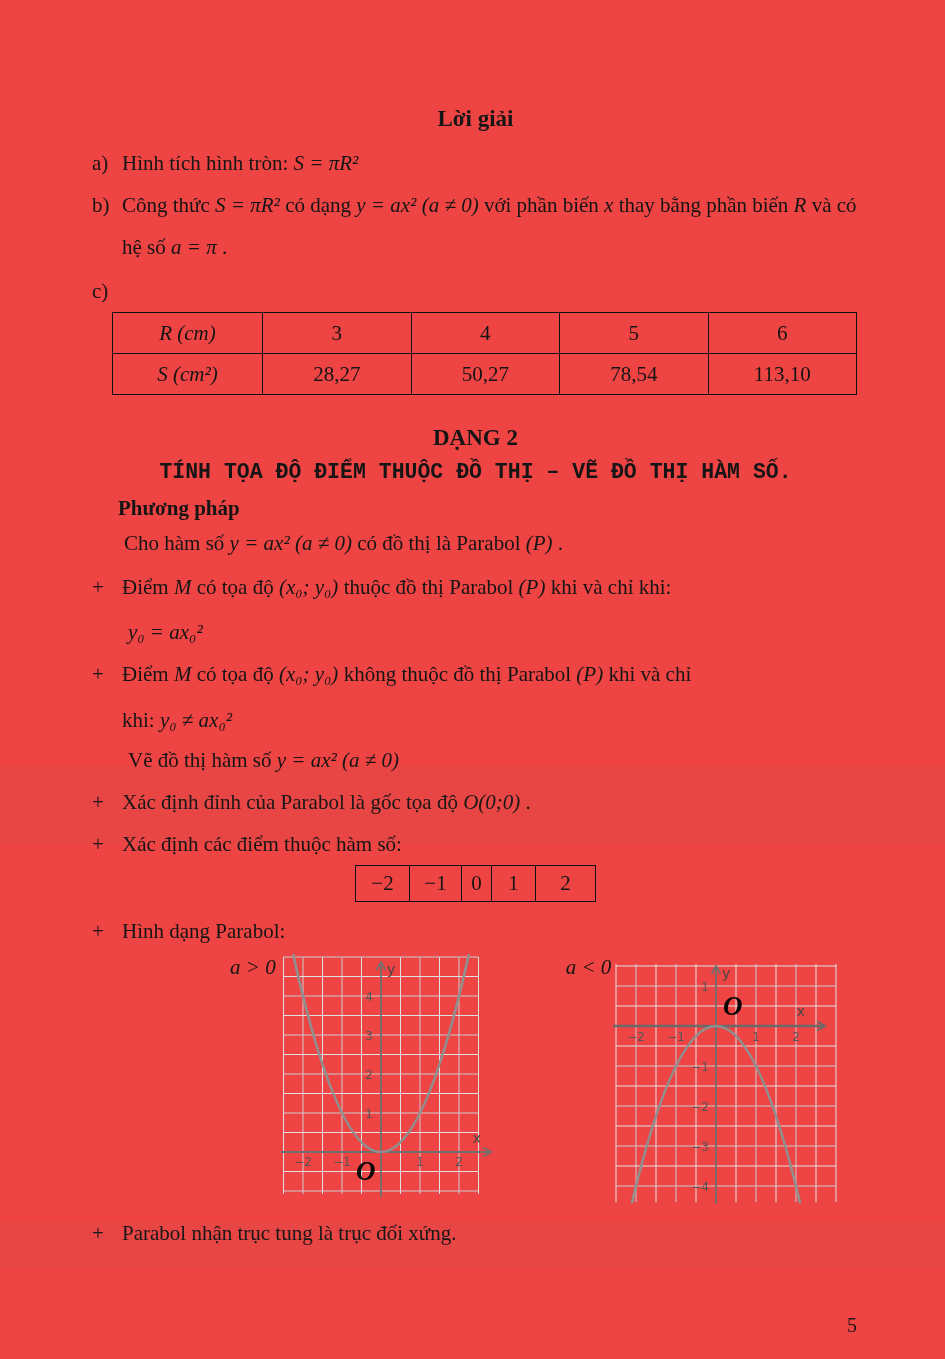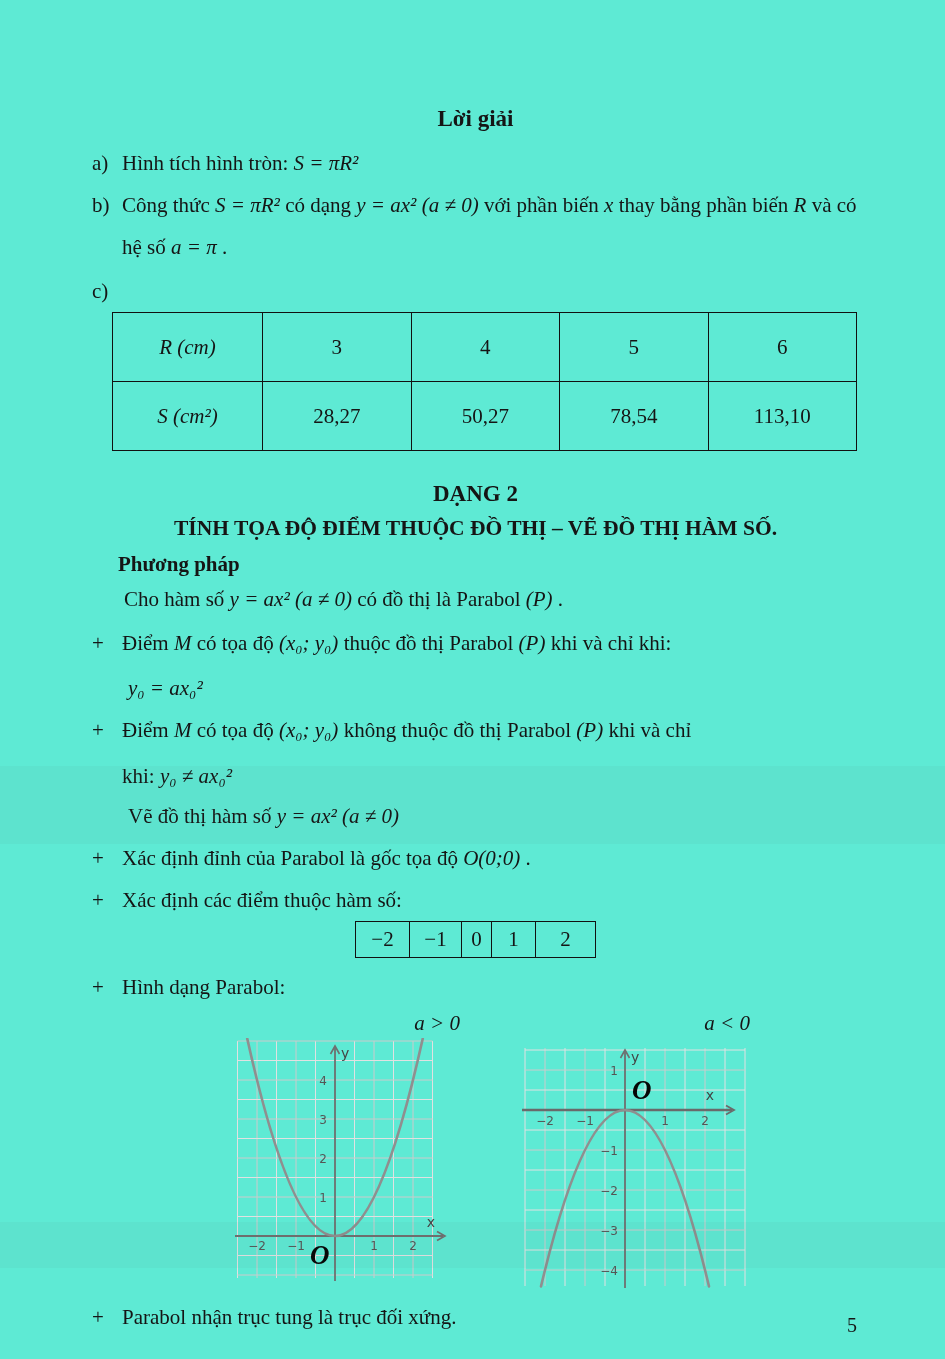--- a/index.html
+++ b/index.html
@@ -1,69 +1,69 @@
 <!DOCTYPE html>
 <html><head>
 <meta charset="utf-8">
 <style>
   html,body { margin:0; padding:0; background:#ffffff; }
   .page {
     position:relative;
     width:945px; height:1359px;
-    background:#5eead4;
+    background:#ef4444;
     font-family:"Liberation Serif","DejaVu Serif",serif;
     color:#151515;
     overflow:hidden;
   }
   .content { padding:104px 86px 0 92px; font-size:21px; }
 
   .band { position:absolute; left:0; width:945px; background:rgba(90,90,90,0.045); pointer-events:none; }
   .band-1 { top:766px; height:78px; }
   .band-2 { top:1222px; height:46px; }
 
   .center-title { text-align:center; font-weight:bold; font-size:23px; line-height:30px; }
-  .subtitle { text-align:center; font-weight:bold; font-size:21.5px; line-height:28px; margin-top:5px; }
+  .subtitle { text-align:center; font-weight:bold; font-size:21.5px; line-height:28px; margin-top:5px;font-family:Liberation Mono, monospace; }
 
   .math { font-style:italic; }
 
   .item { display:flex; align-items:flex-start; }
   .item-label { width:30px; flex:none; }
   .line { line-height:30px; }
   .tall-lines { line-height:42px; }
 
   .sol-a { margin-top:14px; }
   .sol-b { margin-top:6px; }
   .sol-c { margin-top:8px; }
 
   table { border-collapse:collapse; }
   .area-table { margin:6px 0 0 20px; width:745px; table-layout:fixed; }
   .area-table td {
     border:1.6px solid #111; text-align:center; height:40px;
-    font-size:21px; padding:14px 4px;
+    font-size:21px; padding:0 4px;
   }
   .area-table col.c0 { width:150px; }
 
   .dang2-title { margin-top:28px; }
   .method-label { font-weight:bold; line-height:28px; margin:8px 0 0 26px; }
   .intro { margin:6px 0 0 32px; }
 
   .bullet { margin-top:12px; }
   .bullet-1 { margin-top:14px; }
   .formula-line { margin:15px 0 0 36px; }
   .sub-line { margin:16px 0 0 30px; }
   .draw-line { margin:10px 0 0 36px; }
 
   .points-table { margin:6px auto 0 auto; table-layout:fixed; }
   .points-table td {
     border:1.5px solid #111; text-align:center; height:35px;
     font-size:21px; padding:0 2px;
   }
 
   .figures { display:flex; align-items:flex-start; margin-top:8px; }
-  .figure { display:flex; flex-direction:column; align-items:flex-end; }
+  .figure { display:flex; flex-direction:row; align-items:flex-start; }
   .figure-left { margin-left:138px; }
   .figure-right { margin-left:60px; }
   .figure-caption { font-size:21px; line-height:26px; margin-bottom:2px; font-style:italic; }
 
   .graph-tick { font-family:"DejaVu Sans","Liberation Sans",sans-serif; font-size:12px; fill:#555555; }
   .graph-axis-label { font-family:"DejaVu Sans","Liberation Sans",sans-serif; font-size:14px; fill:#444444; }
   .graph-origin { font-family:"Liberation Serif","DejaVu Serif",serif; font-size:27px; font-weight:bold; font-style:italic; fill:#050505; }
 
   .last-bullet { margin-top:14px; }
   .page-number { position:absolute; right:88px; bottom:22px; font-size:20px; }

